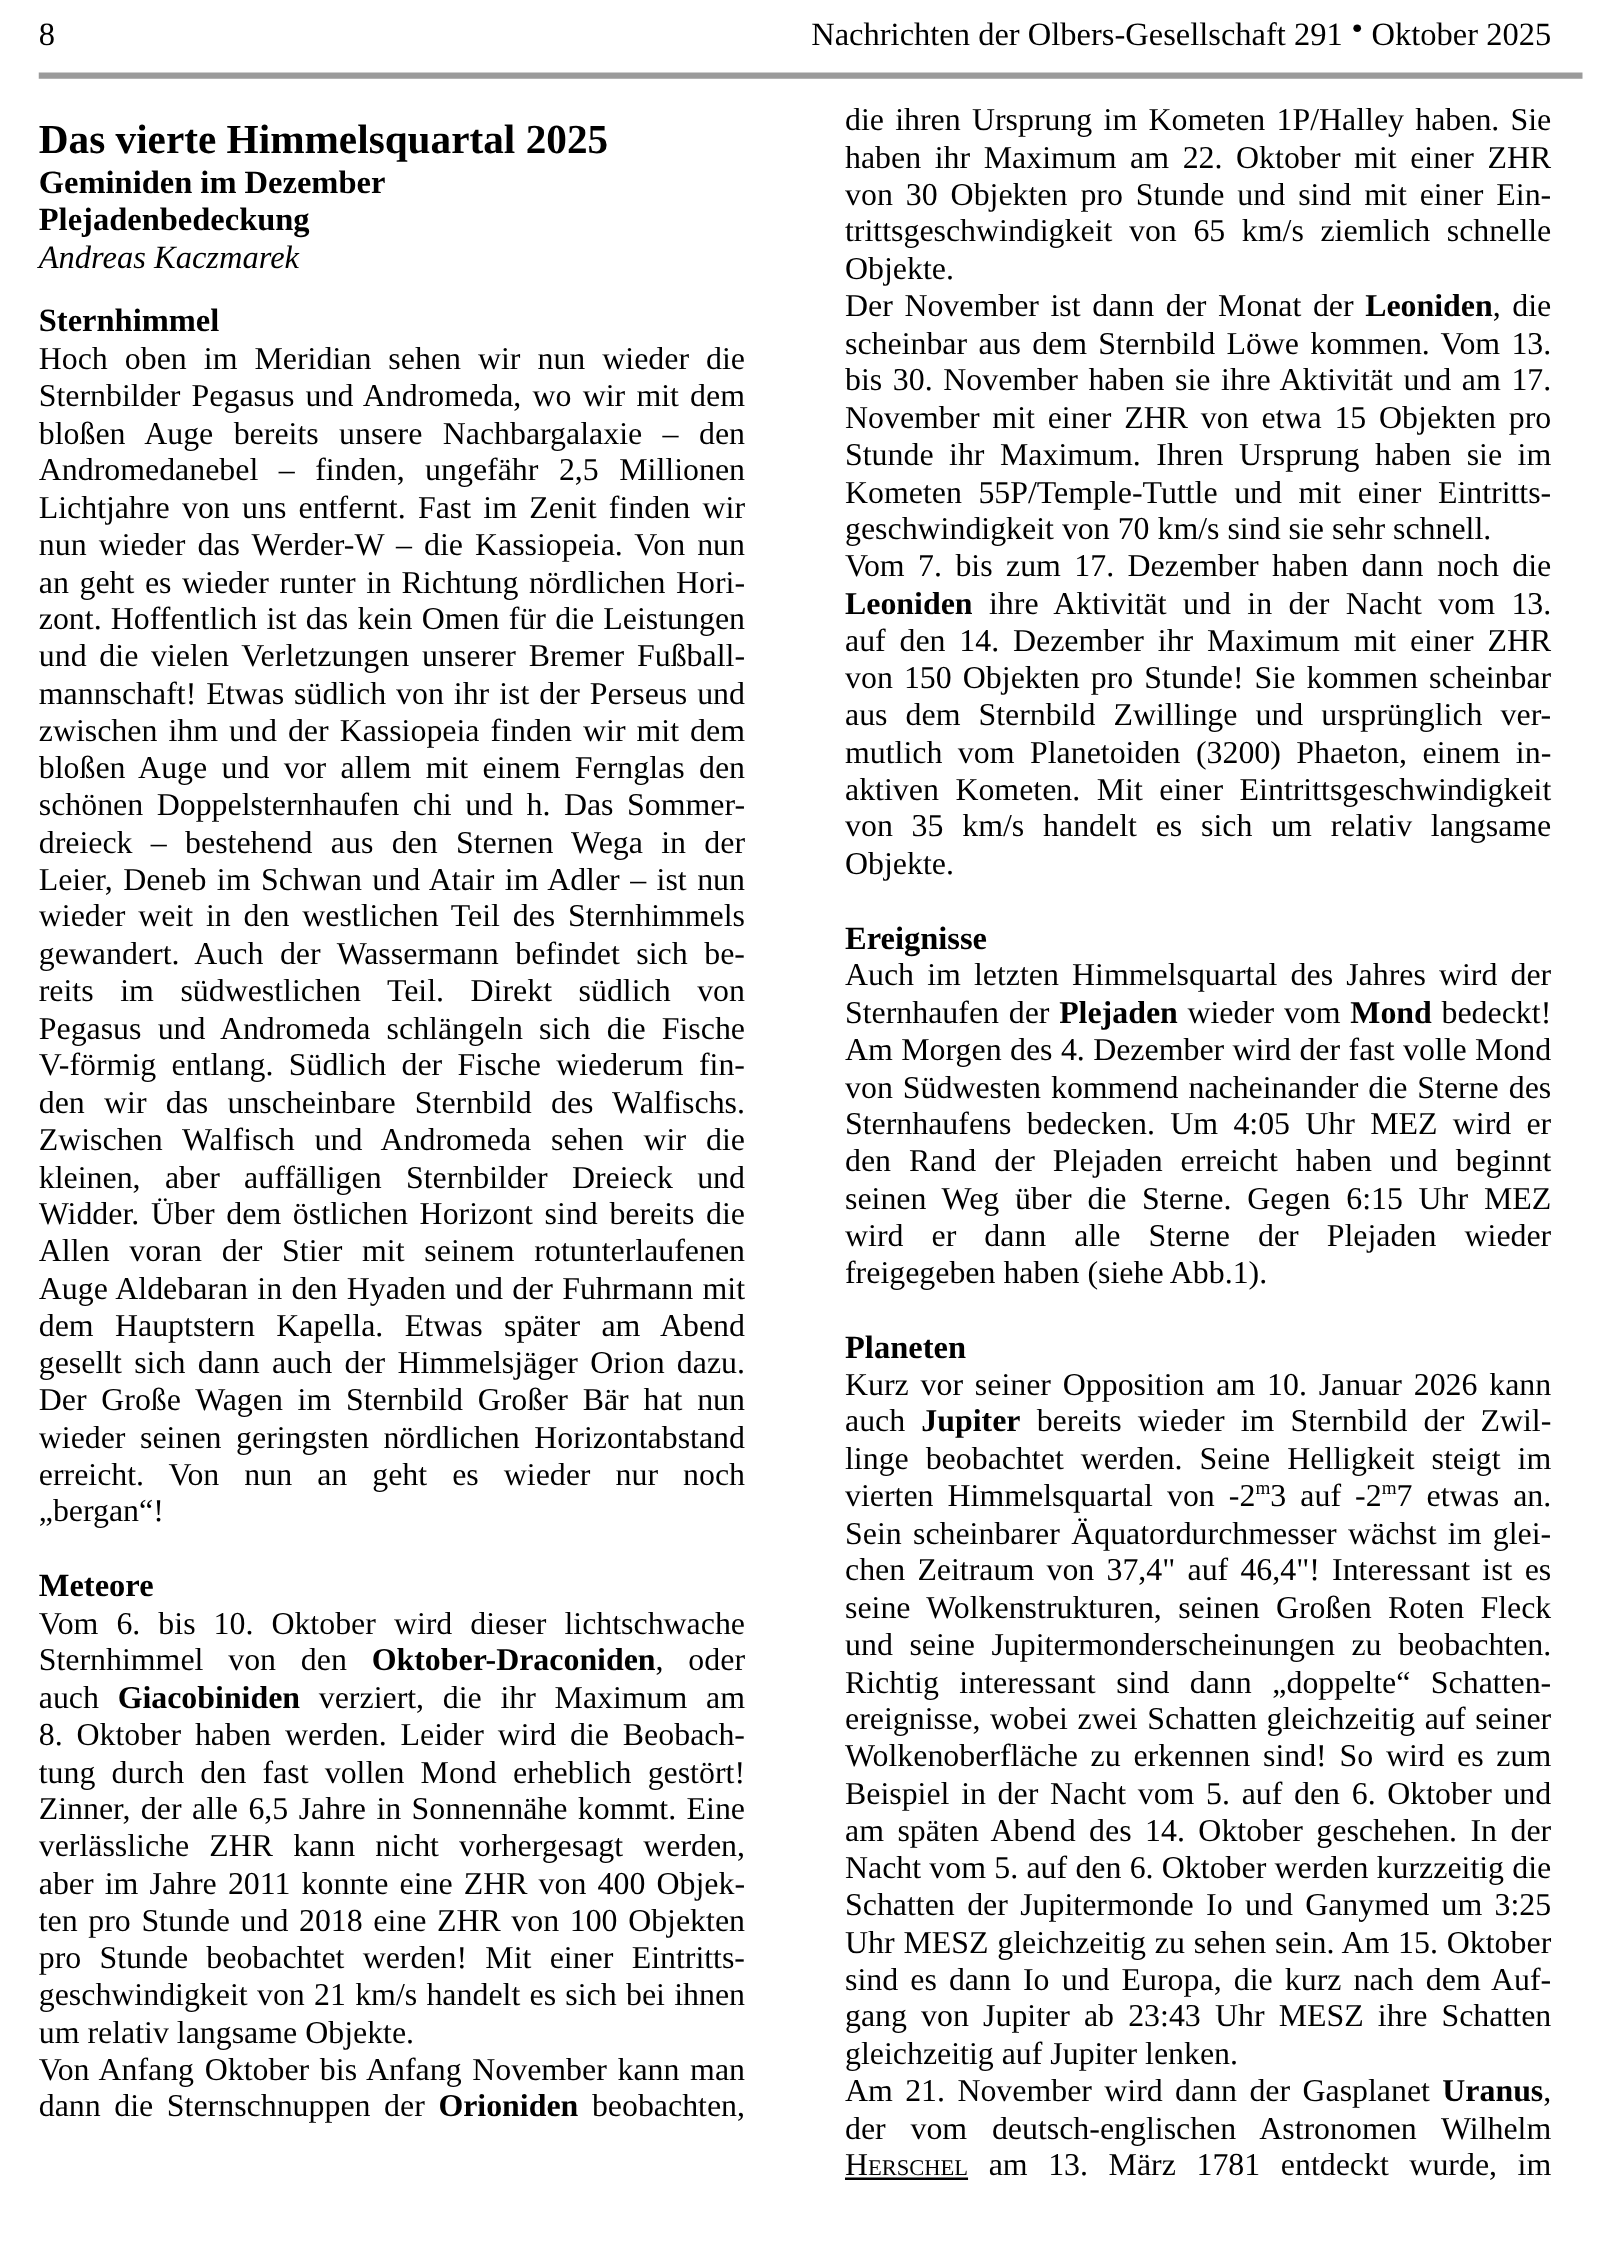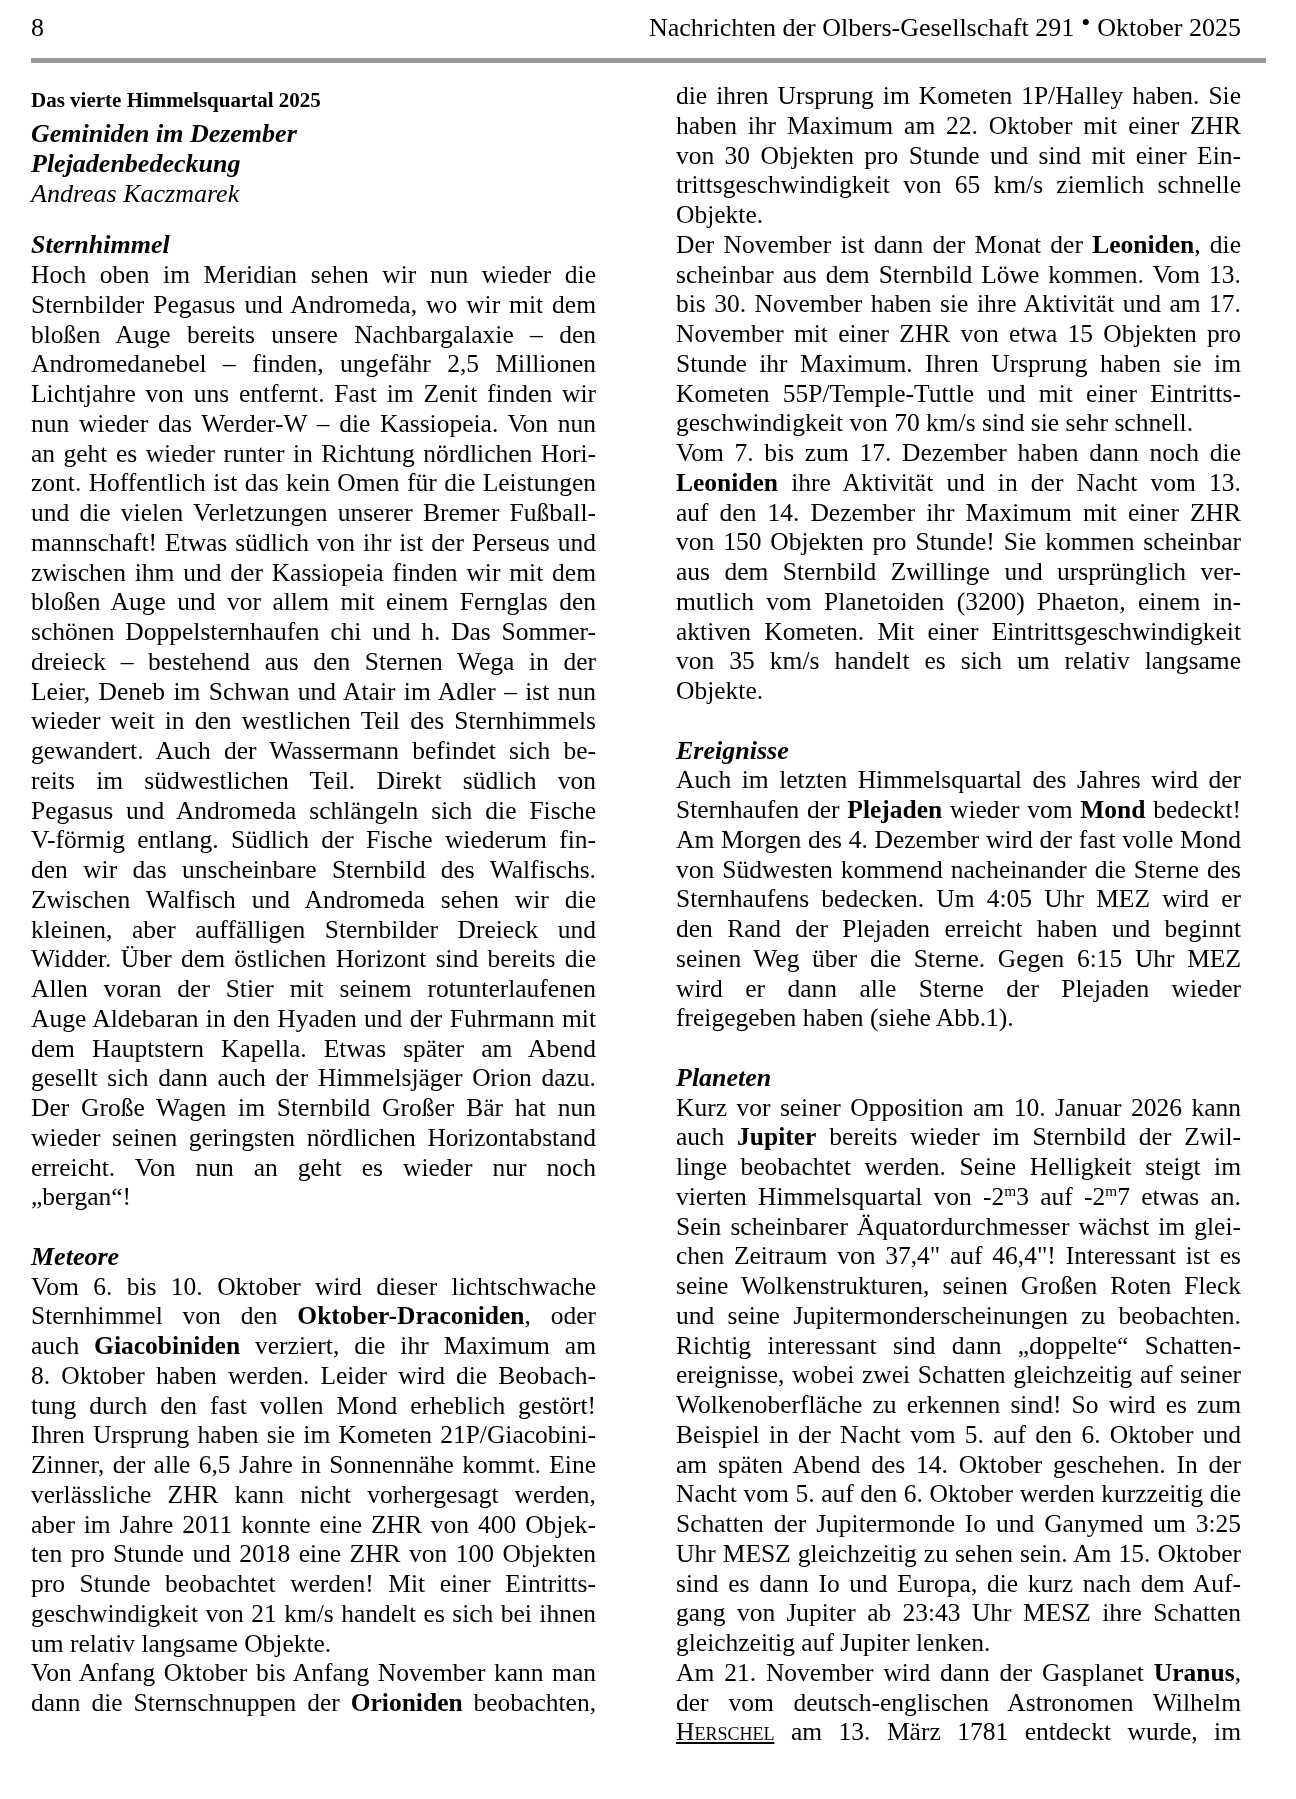--- a/index.html
+++ b/index.html
@@ -19,25 +19,26 @@
   .rule {
     position:absolute; left:31px; top:58px; width:1235px; height:5px;
     background:#9b9b9b;
   }
   .columns {
     position:absolute; left:31px; top:81px; width:1210px;
     display:flex; gap:80px;
   }
   .col { width:565px; }
   .title {
-    height:38px; line-height:38px; font-size:21px; font-weight:bold;
+    height:38px; line-height:38px; font-size:33px; font-weight:bold;
     white-space:nowrap;
+    margin-top:12px;
   }
   .subtitle, .heading {
-    height:29.75px; line-height:29.75px; font-size:26px; font-weight:bold;font-style:italic;
+    height:29.75px; line-height:29.75px; font-size:26px; font-weight:bold;
   }
   .byline {
     height:29.75px; line-height:29.75px; font-size:26px; font-style:italic;
   }
   .ln {
     height:29.75px; line-height:29.75px; font-size:25.5px;
     overflow:hidden; text-align:left;
   }
   .ln.j { text-align:justify; }
   .ln.j::after { content:""; display:inline-block; width:100%; height:0; }
@@ -98,21 +99,20 @@
           <div class="ln">„bergan“!</div>
         </div>
         <div class="spacer" style="height: 29.75px;"></div>
         <div class="heading">Meteore</div>
         <div>
           <div class="ln j">Vom 6. bis 10. Oktober wird dieser lichtschwache</div>
           <div class="ln j">Sternhimmel von den <b>Oktober-Draconiden</b>, oder</div>
           <div class="ln j">auch <b>Giacobiniden</b> verziert, die ihr Maximum am</div>
           <div class="ln j">8. Oktober haben werden. Leider wird die Beobach-</div>
           <div class="ln j">tung durch den fast vollen Mond erheblich gestört!</div>
-          <div class="ln j">Ihren Ursprung haben sie im Kometen 21P/Giacobini-</div>
           <div class="ln j">Zinner, der alle 6,5 Jahre in Sonnennähe kommt. Eine</div>
           <div class="ln j">verlässliche ZHR kann nicht vorhergesagt werden,</div>
           <div class="ln j">aber im Jahre 2011 konnte eine ZHR von 400 Objek-</div>
           <div class="ln j">ten pro Stunde und 2018 eine ZHR von 100 Objekten</div>
           <div class="ln j">pro Stunde beobachtet werden! Mit einer Eintritts-</div>
           <div class="ln j">geschwindigkeit von 21 km/s handelt es sich bei ihnen</div>
           <div class="ln">um relativ langsame Objekte.</div>
         </div>
         <div>
           <div class="ln j">Von Anfang Oktober bis Anfang November kann man</div>

